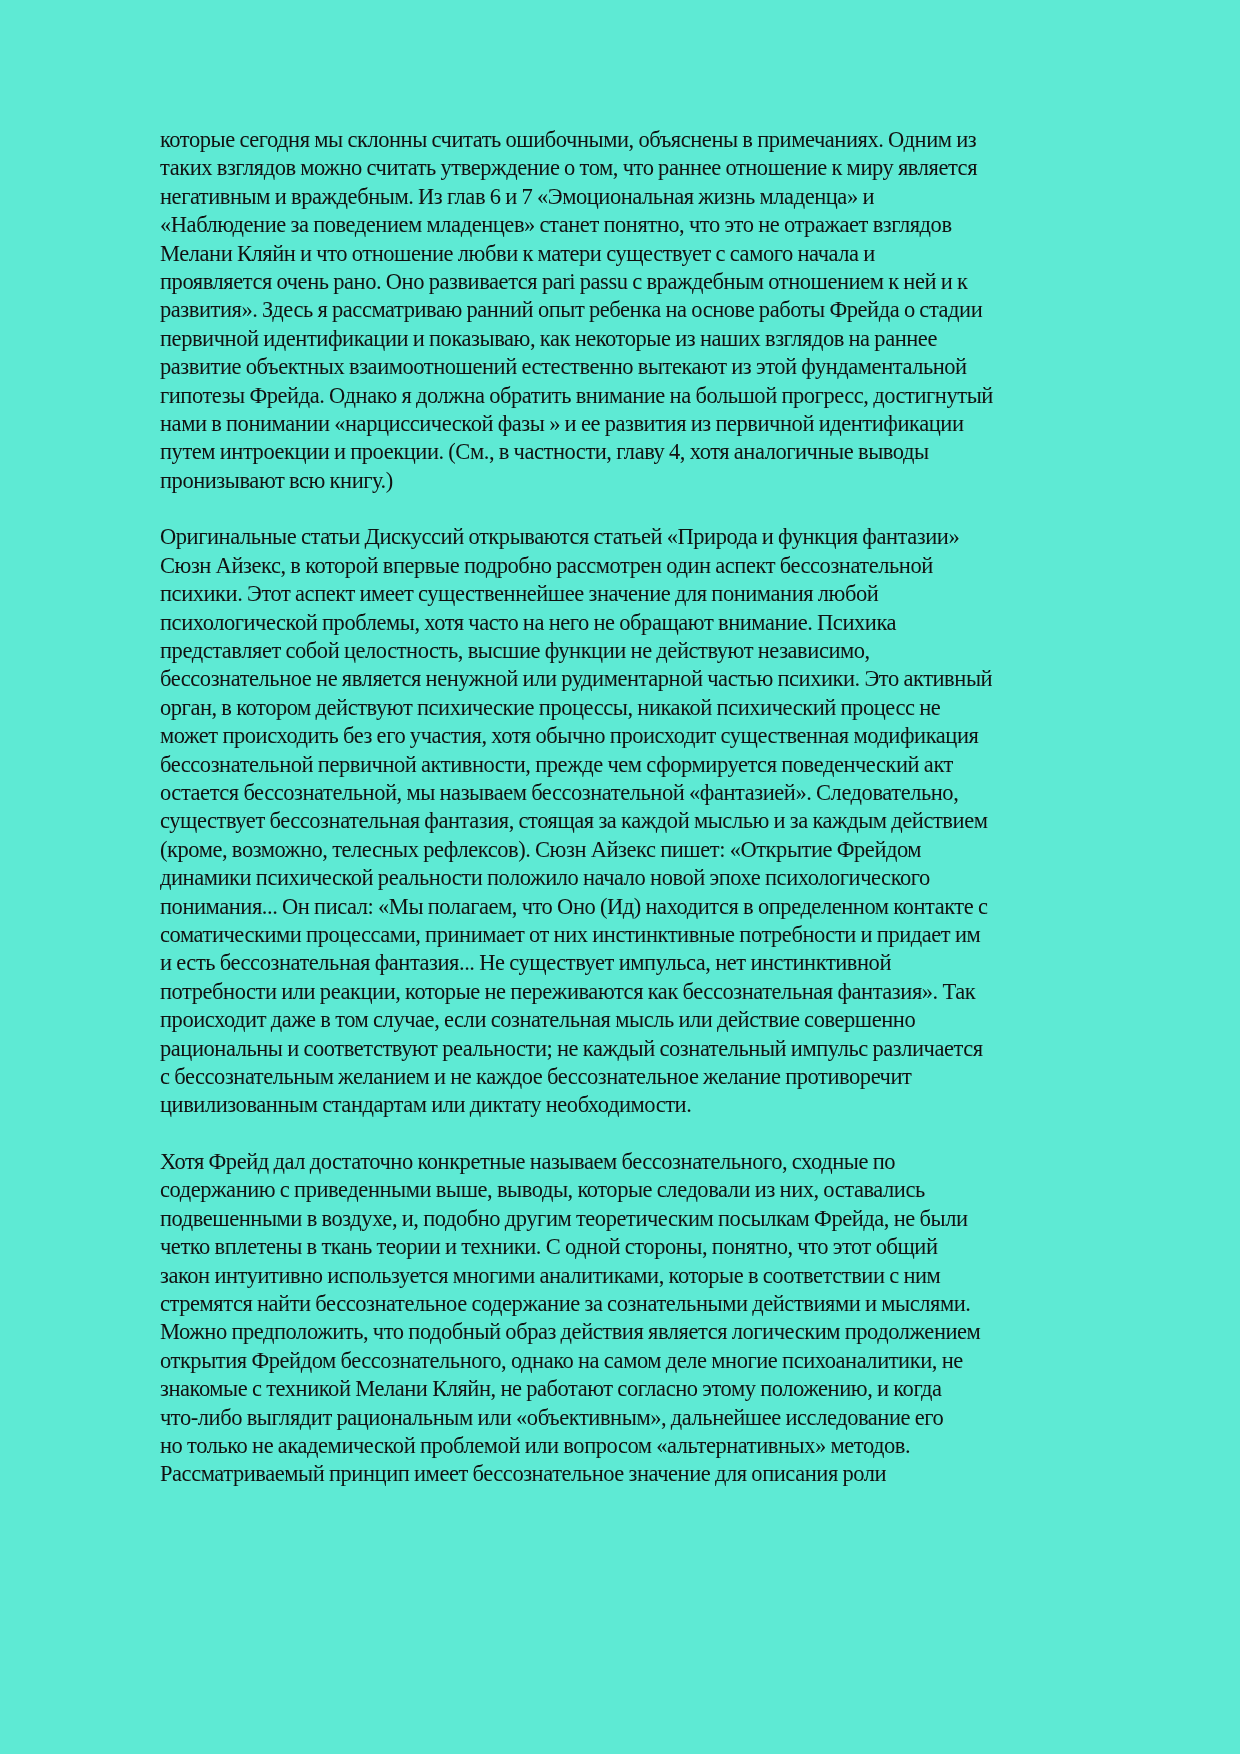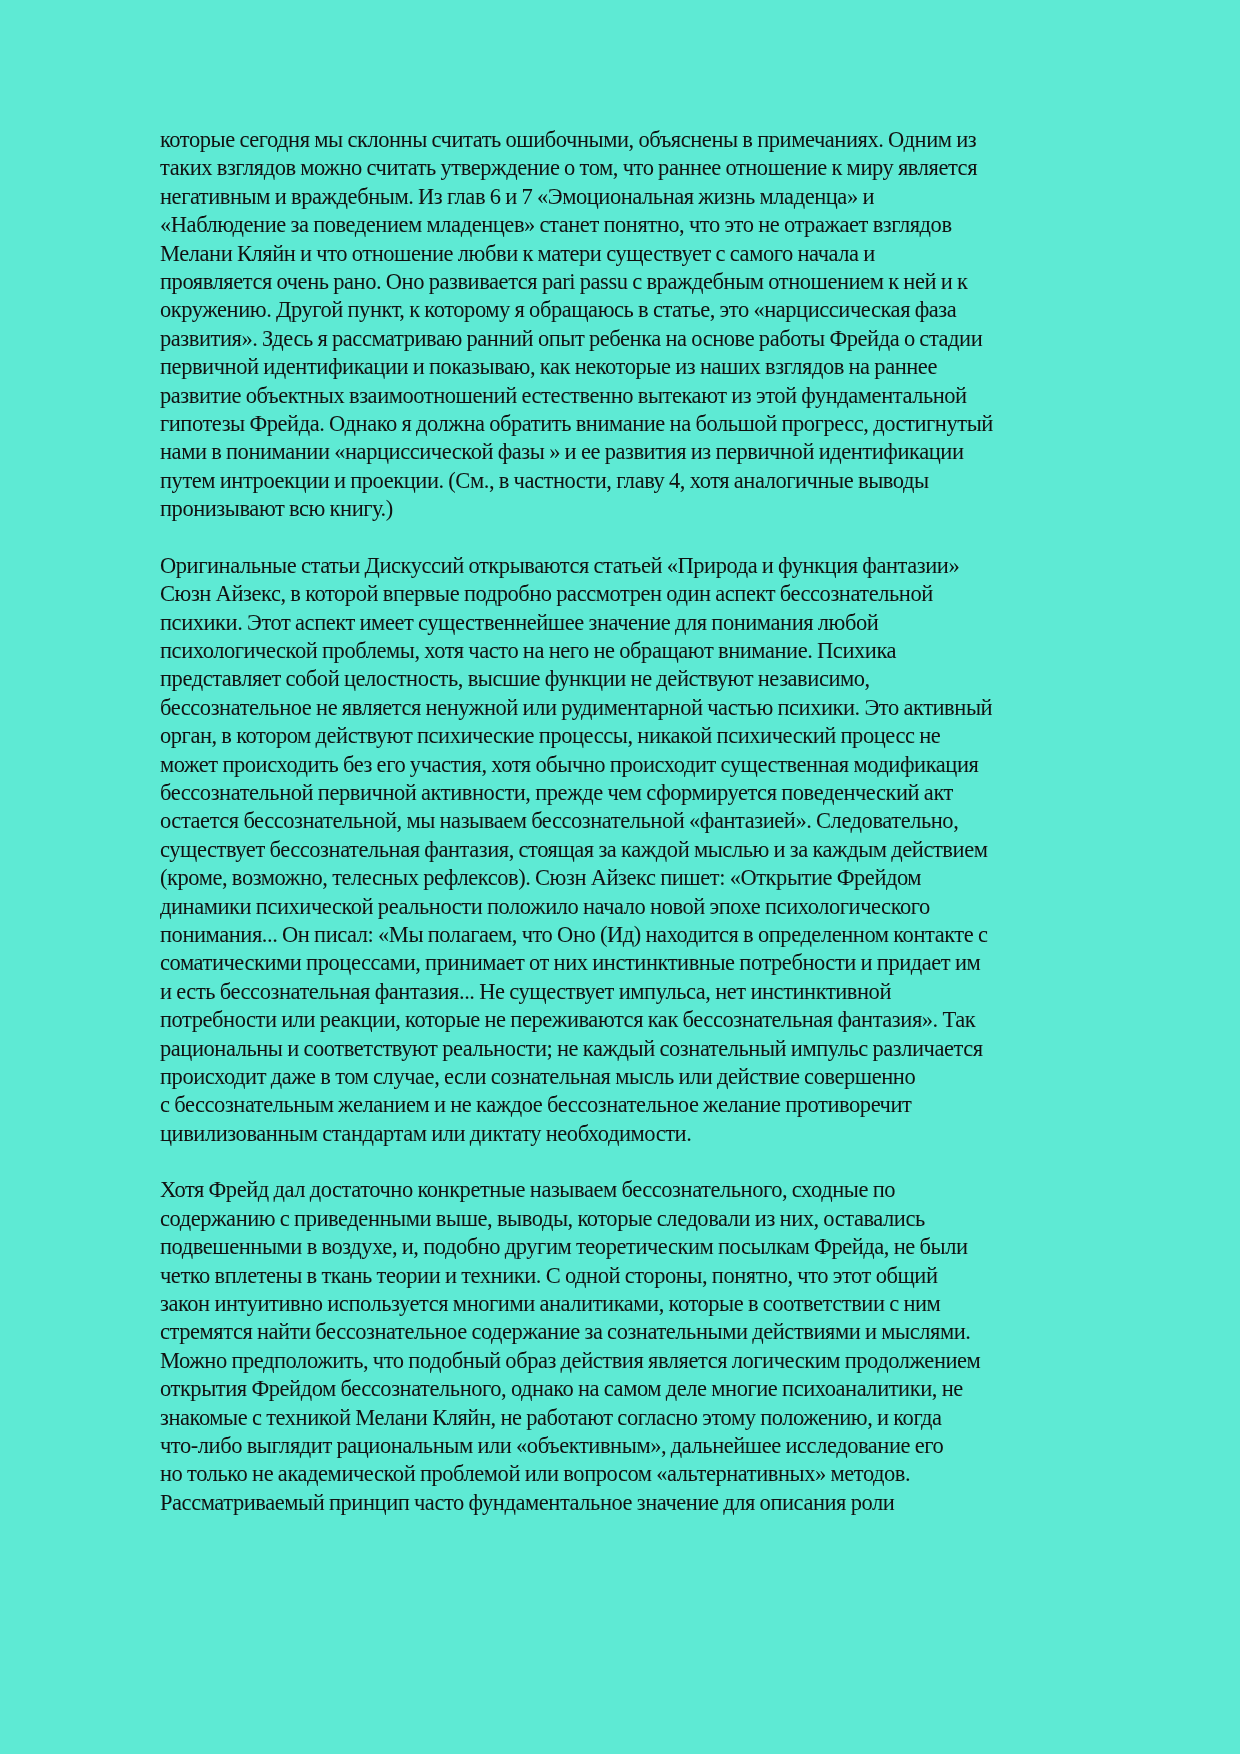--- a/index.html
+++ b/index.html
@@ -50,21 +50,20 @@
 <div class="page">
   <div class="text-body">
 
     <div class="paragraph">
       <span class="line">которые сегодня мы склонны считать ошибочными, объяснены в примечаниях. Одним из</span>
       <span class="line">таких взглядов можно считать утверждение о том, что раннее отношение к миру является</span>
       <span class="line">негативным и враждебным. Из глав 6 и 7 «Эмоциональная жизнь младенца» и</span>
       <span class="line">«Наблюдение за поведением младенцев» станет понятно, что это не отражает взглядов</span>
       <span class="line">Мелани Кляйн и что отношение любви к матери существует с самого начала и</span>
       <span class="line">проявляется очень рано. Оно развивается pari passu с враждебным отношением к ней и к</span>
-      <span class="line">окружению. Другой пункт, к которому я обращаюсь в статье, это «нарциссическая фаза</span>
       <span class="line">развития». Здесь я рассматриваю ранний опыт ребенка на основе работы Фрейда о стадии</span>
       <span class="line">первичной идентификации и показываю, как некоторые из наших взглядов на раннее</span>
       <span class="line">развитие объектных взаимоотношений естественно вытекают из этой фундаментальной</span>
       <span class="line">гипотезы Фрейда. Однако я должна обратить внимание на большой прогресс, достигнутый</span>
       <span class="line">нами в понимании «нарциссической фазы » и ее развития из первичной идентификации</span>
       <span class="line">путем интроекции и проекции. (См., в частности, главу 4, хотя аналогичные выводы</span>
       <span class="line">пронизывают всю книгу.)</span>
     </div>
 
     <div class="gap"></div>
@@ -80,37 +79,37 @@
       <span class="line">может происходить без его участия, хотя обычно происходит существенная модификация</span>
       <span class="line">бессознательной первичной активности, прежде чем сформируется поведенческий акт</span>
       <span class="line">остается бессознательной, мы называем бессознательной «фантазией». Следовательно,</span>
       <span class="line">существует бессознательная фантазия, стоящая за каждой мыслью и за каждым действием</span>
       <span class="line">(кроме, возможно, телесных рефлексов). Сюзн Айзекс пишет: «Открытие Фрейдом</span>
       <span class="line">динамики психической реальности положило начало новой эпохе психологического</span>
       <span class="line">понимания... Он писал: «Мы полагаем, что Оно (Ид) находится в определенном контакте с</span>
       <span class="line">соматическими процессами, принимает от них инстинктивные потребности и придает им</span>
       <span class="line">и есть бессознательная фантазия... Не существует импульса, нет инстинктивной</span>
       <span class="line">потребности или реакции, которые не переживаются как бессознательная фантазия». Так</span>
+      <span class="line">происходит даже в том случае, если сознательная мысль или действие совершенно</span>
       <span class="line">рациональны и соответствуют реальности; не каждый сознательный импульс различается</span>
-      <span class="line">происходит даже в том случае, если сознательная мысль или действие совершенно</span>
       <span class="line">с бессознательным желанием и не каждое бессознательное желание противоречит</span>
       <span class="line">цивилизованным стандартам или диктату необходимости.</span>
     </div>
 
     <div class="gap"></div>
 
     <div class="paragraph">
       <span class="line">Хотя Фрейд дал достаточно конкретные называем бессознательного, сходные по</span>
       <span class="line">содержанию с приведенными выше, выводы, которые следовали из них, оставались</span>
       <span class="line">подвешенными в воздухе, и, подобно другим теоретическим посылкам Фрейда, не были</span>
       <span class="line">четко вплетены в ткань теории и техники. С одной стороны, понятно, что этот общий</span>
       <span class="line">закон интуитивно используется многими аналитиками, которые в соответствии с ним</span>
       <span class="line">стремятся найти бессознательное содержание за сознательными действиями и мыслями.</span>
       <span class="line">Можно предположить, что подобный образ действия является логическим продолжением</span>
       <span class="line">открытия Фрейдом бессознательного, однако на самом деле многие психоаналитики, не</span>
       <span class="line">знакомые с техникой Мелани Кляйн, не работают согласно этому положению, и когда</span>
       <span class="line">что-либо выглядит рациональным или «объективным», дальнейшее исследование его</span>
       <span class="line">но только не академической проблемой или вопросом «альтернативных» методов.</span>
-      <span class="line">Рассматриваемый принцип часто фундаментальное значение для описания роли</span>
+      <span class="line">Рассматриваемый принцип имеет бессознательное значение для описания роли</span>
     </div>
 
   </div>
 </div>
 
 </body></html>

